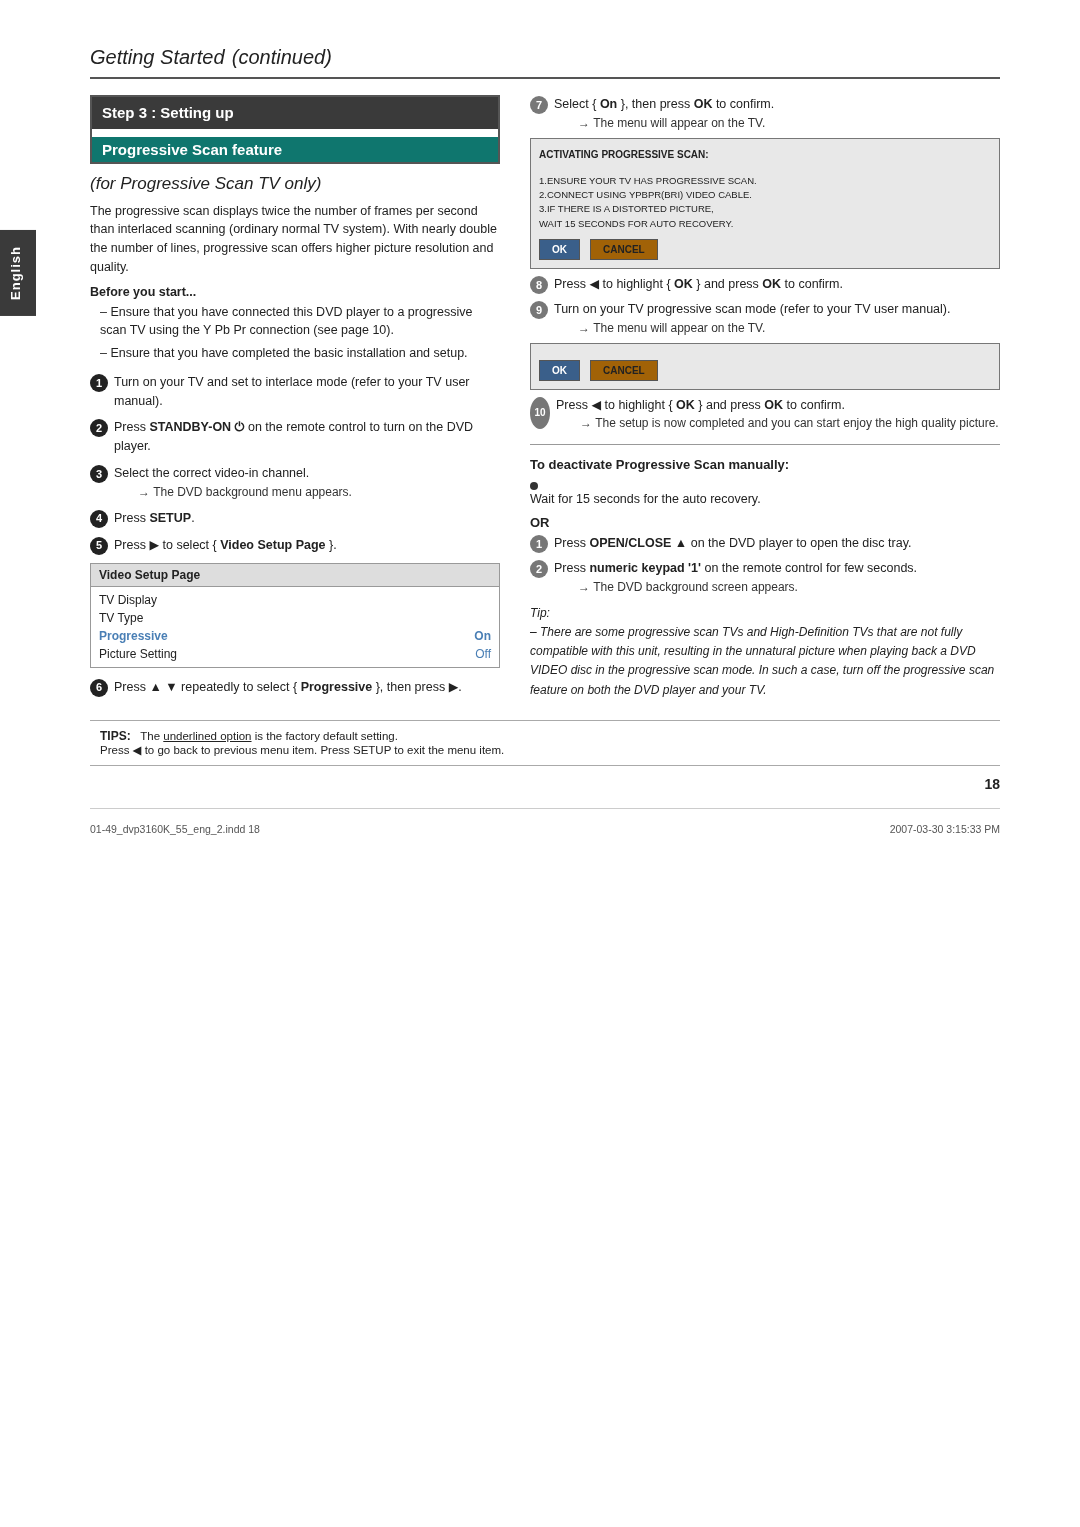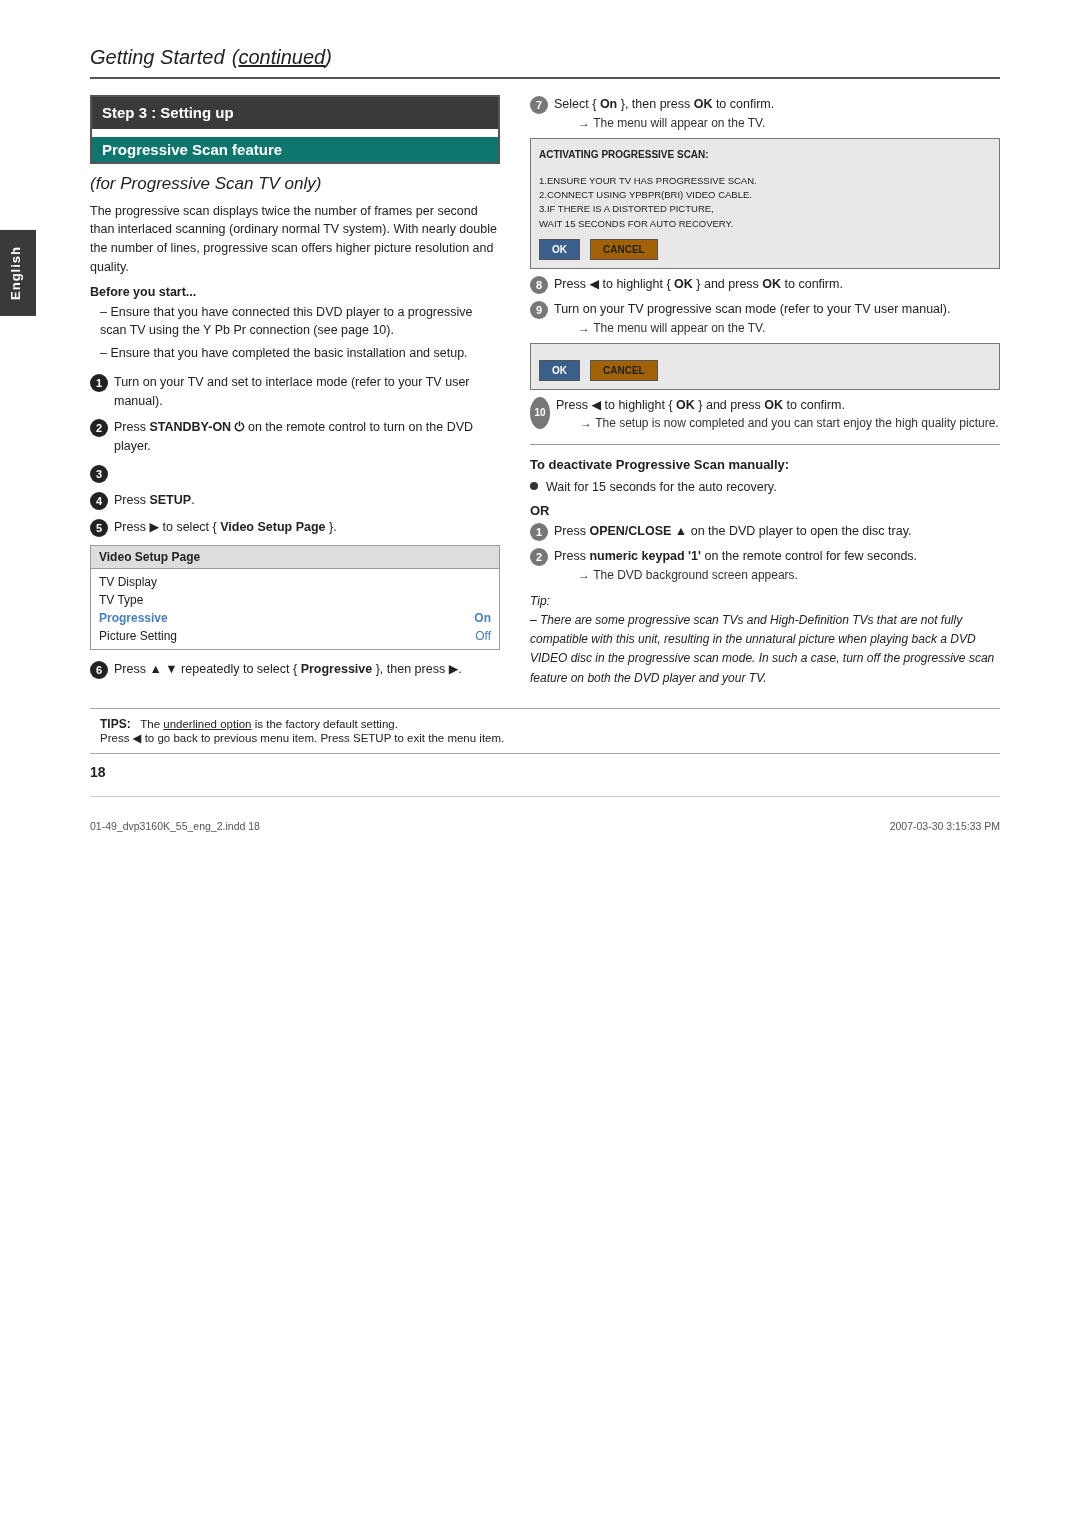--- a/index.html
+++ b/index.html
@@ -239,20 +239,21 @@
       font-size: 13px;
       margin-bottom: 6px;
     }
 
     .bullet-item {
       display: flex;
       align-items: flex-start;
       font-size: 12.5px;
       line-height: 1.5;
       margin-bottom: 6px;
+      flex-direction: column;
     }
 
     .bullet-dot {
       width: 8px;
       height: 8px;
       border-radius: 50%;
       background: #333;
       flex-shrink: 0;
       margin-right: 8px;
       margin-top: 4px;
@@ -287,45 +288,46 @@
 
     .tips-underline {
       text-decoration: underline;
     }
 
     
     .page-number {
       font-size: 14px;
       font-weight: bold;
       margin-top: 10px;
+      text-align: right;
     }
 
     
     .footer-bar {
       display: flex;
       justify-content: space-between;
       margin-top: 16px;
       font-size: 10.5px;
       color: #555;
       border-top: 1px solid #ccc;
-      padding-top: 23px;
+      padding-top: 14px;
     }
   </style>
 </head>
 <body>
 
 <div class="page-container">
 
   <div class="side-tab">English</div>
 
   <div class="content-area">
 
     <div class="page-title">
       <span>Getting Started</span>
-      <span style="font-size:20px; font-weight:normal; font-style:italic;"> (</span><span style="font-size:20px; font-weight:normal; font-style:italic;text-decoration:underline;">continued</span><span style="font-size:20px; font-weight:normal; font-style:italic;">)</span>
+      <span style="font-size:20px; font-weight:normal; font-style:italic;"> (</span><span style="font-size:20px; font-weight:normal; font-style:italic;">continued</span><span style="font-size:20px; font-weight:normal; font-style:italic;">)</span>
     </div>
 
     <div class="two-col">
 
       <div class="left-col">
 
         <div style="border: 2px solid #555; margin-bottom: 10px;">
           <div class="step-heading">Step 3 : Setting up</div>
           <div class="step-subheading">Progressive Scan feature</div>
         </div>
@@ -341,20 +343,24 @@
           <li>
             <div class="step-num filled">1</div>
             <div>Turn on your TV and set to interlace mode (refer to your TV user manual).</div>
           </li>
           <li>
             <div class="step-num filled">2</div>
             <div>Press <strong>STANDBY-ON ⏻</strong> on the remote control to turn on the DVD player.</div>
           </li>
           <li>
             <div class="step-num filled">3</div>
+            <div>
+              <span>Select the correct video-in channel.</span>
+              <div class="arrow-indicator">The DVD background menu appears.</div>
+            </div>
           </li>
           <li>
             <div class="step-num filled">4</div>
             <div>Press <strong>SETUP</strong>.</div>
           </li>
           <li>
             <div class="step-num filled">5</div>
             <div>Press ▶ to select { <strong>Video Setup Page</strong> }.</div>
           </li>
         </ul>

